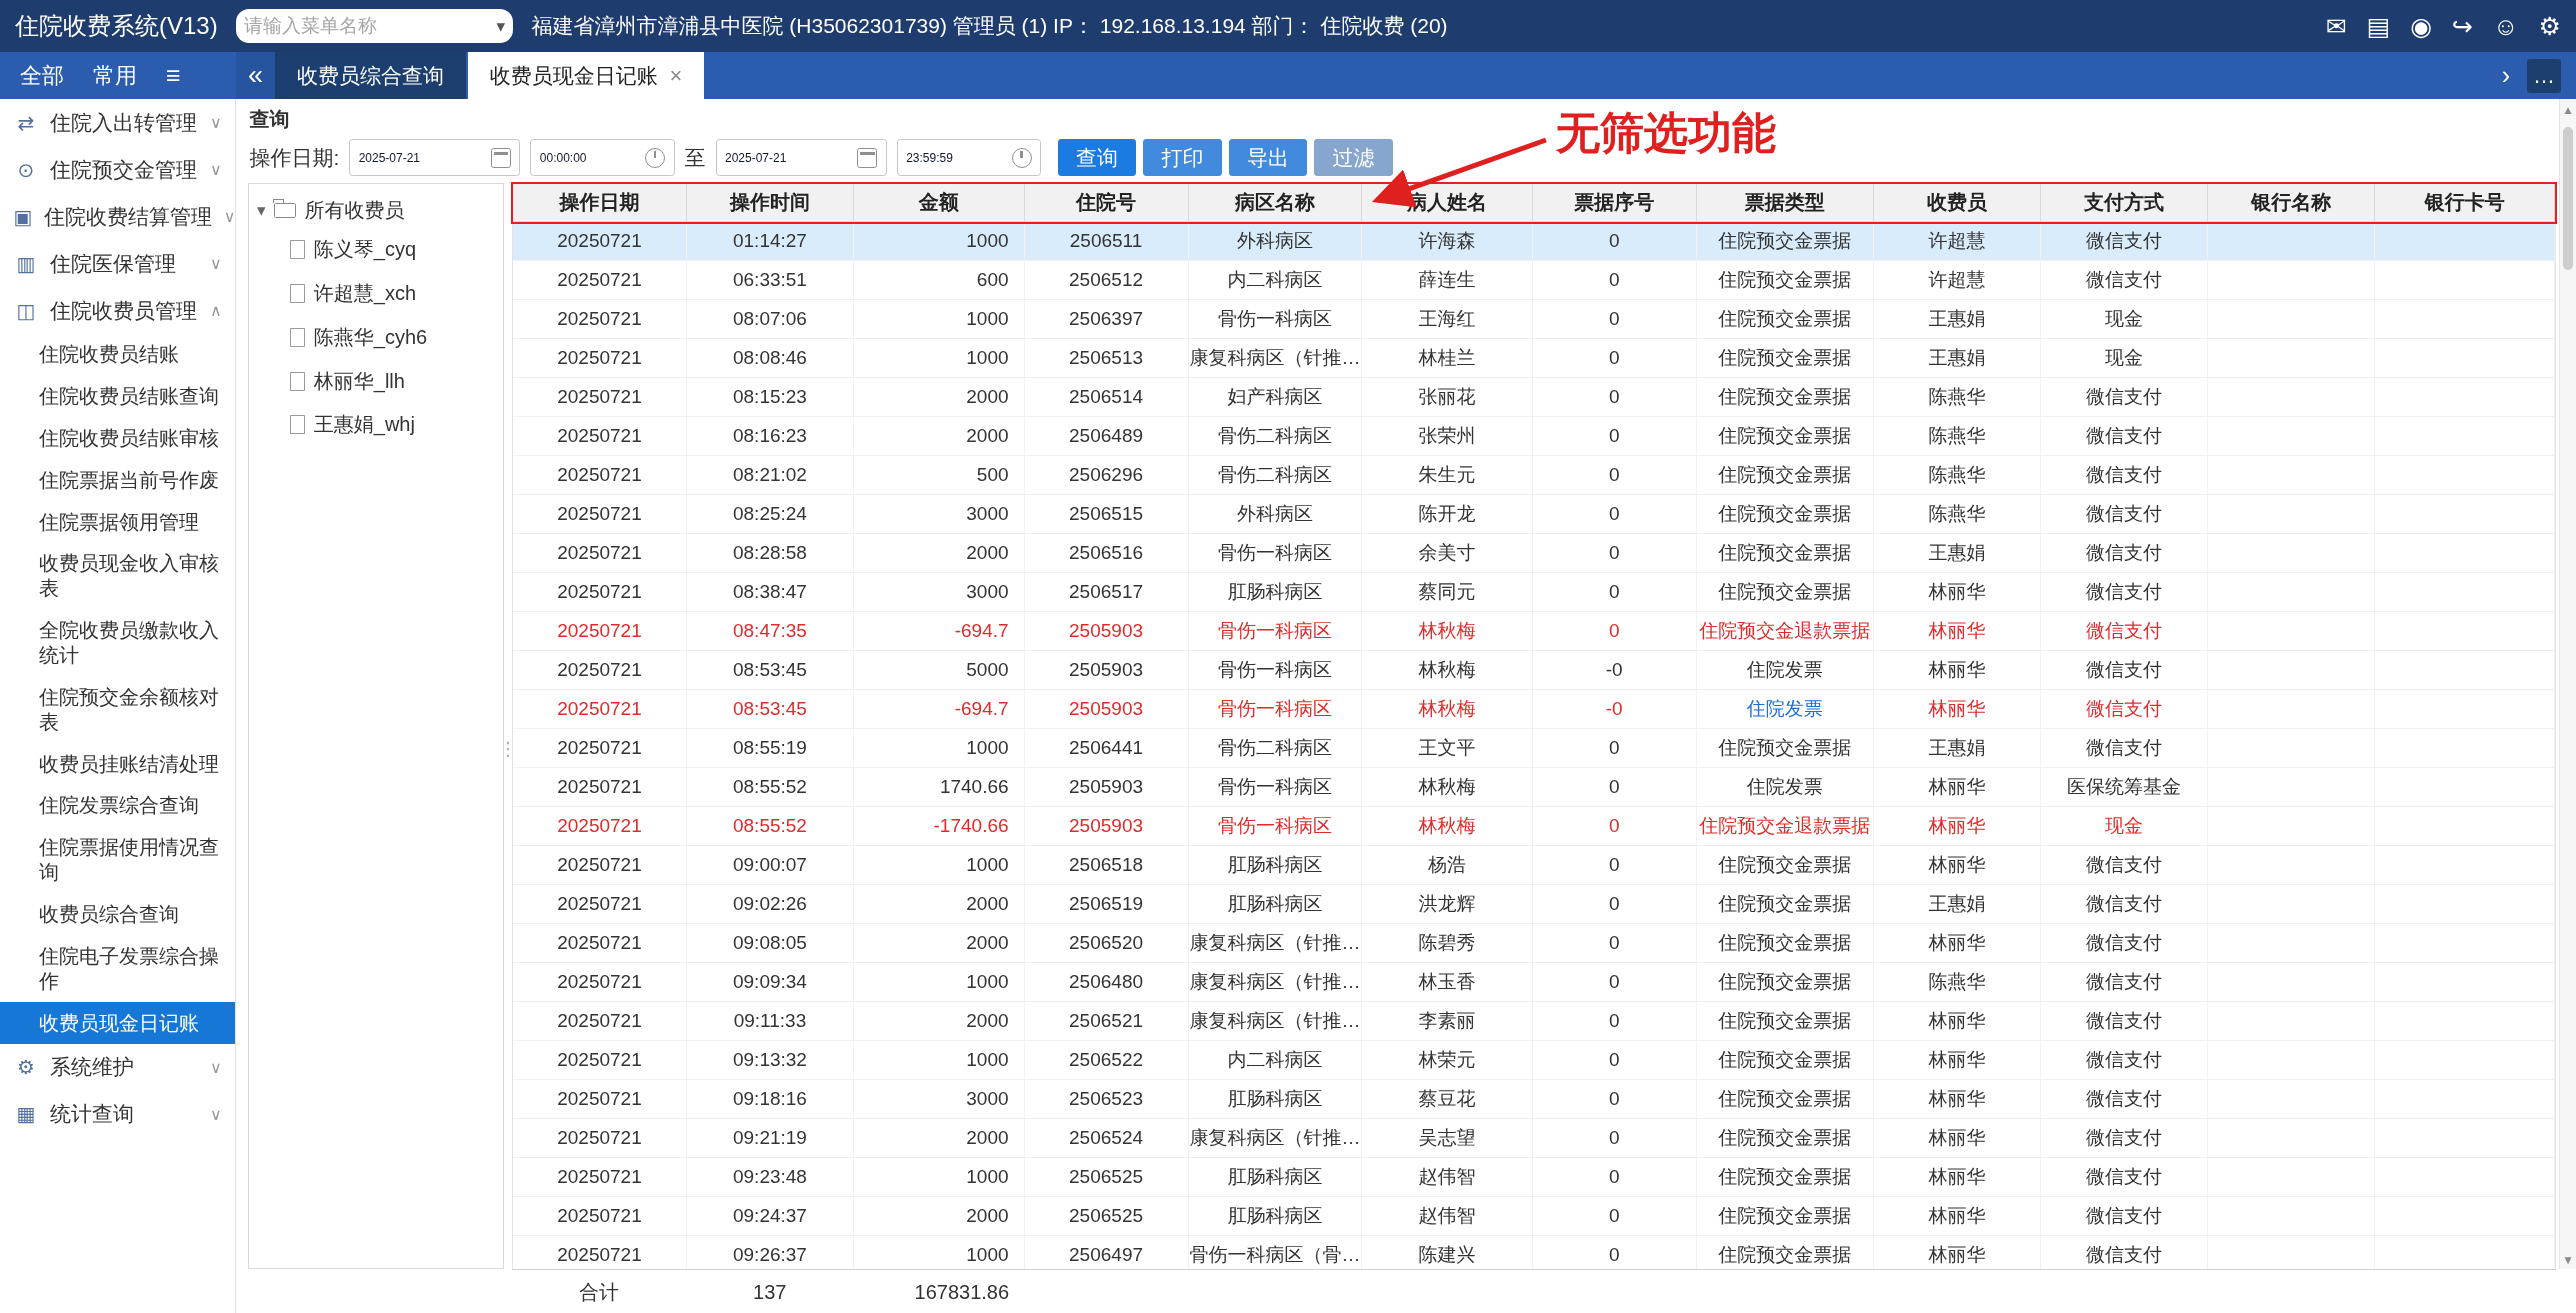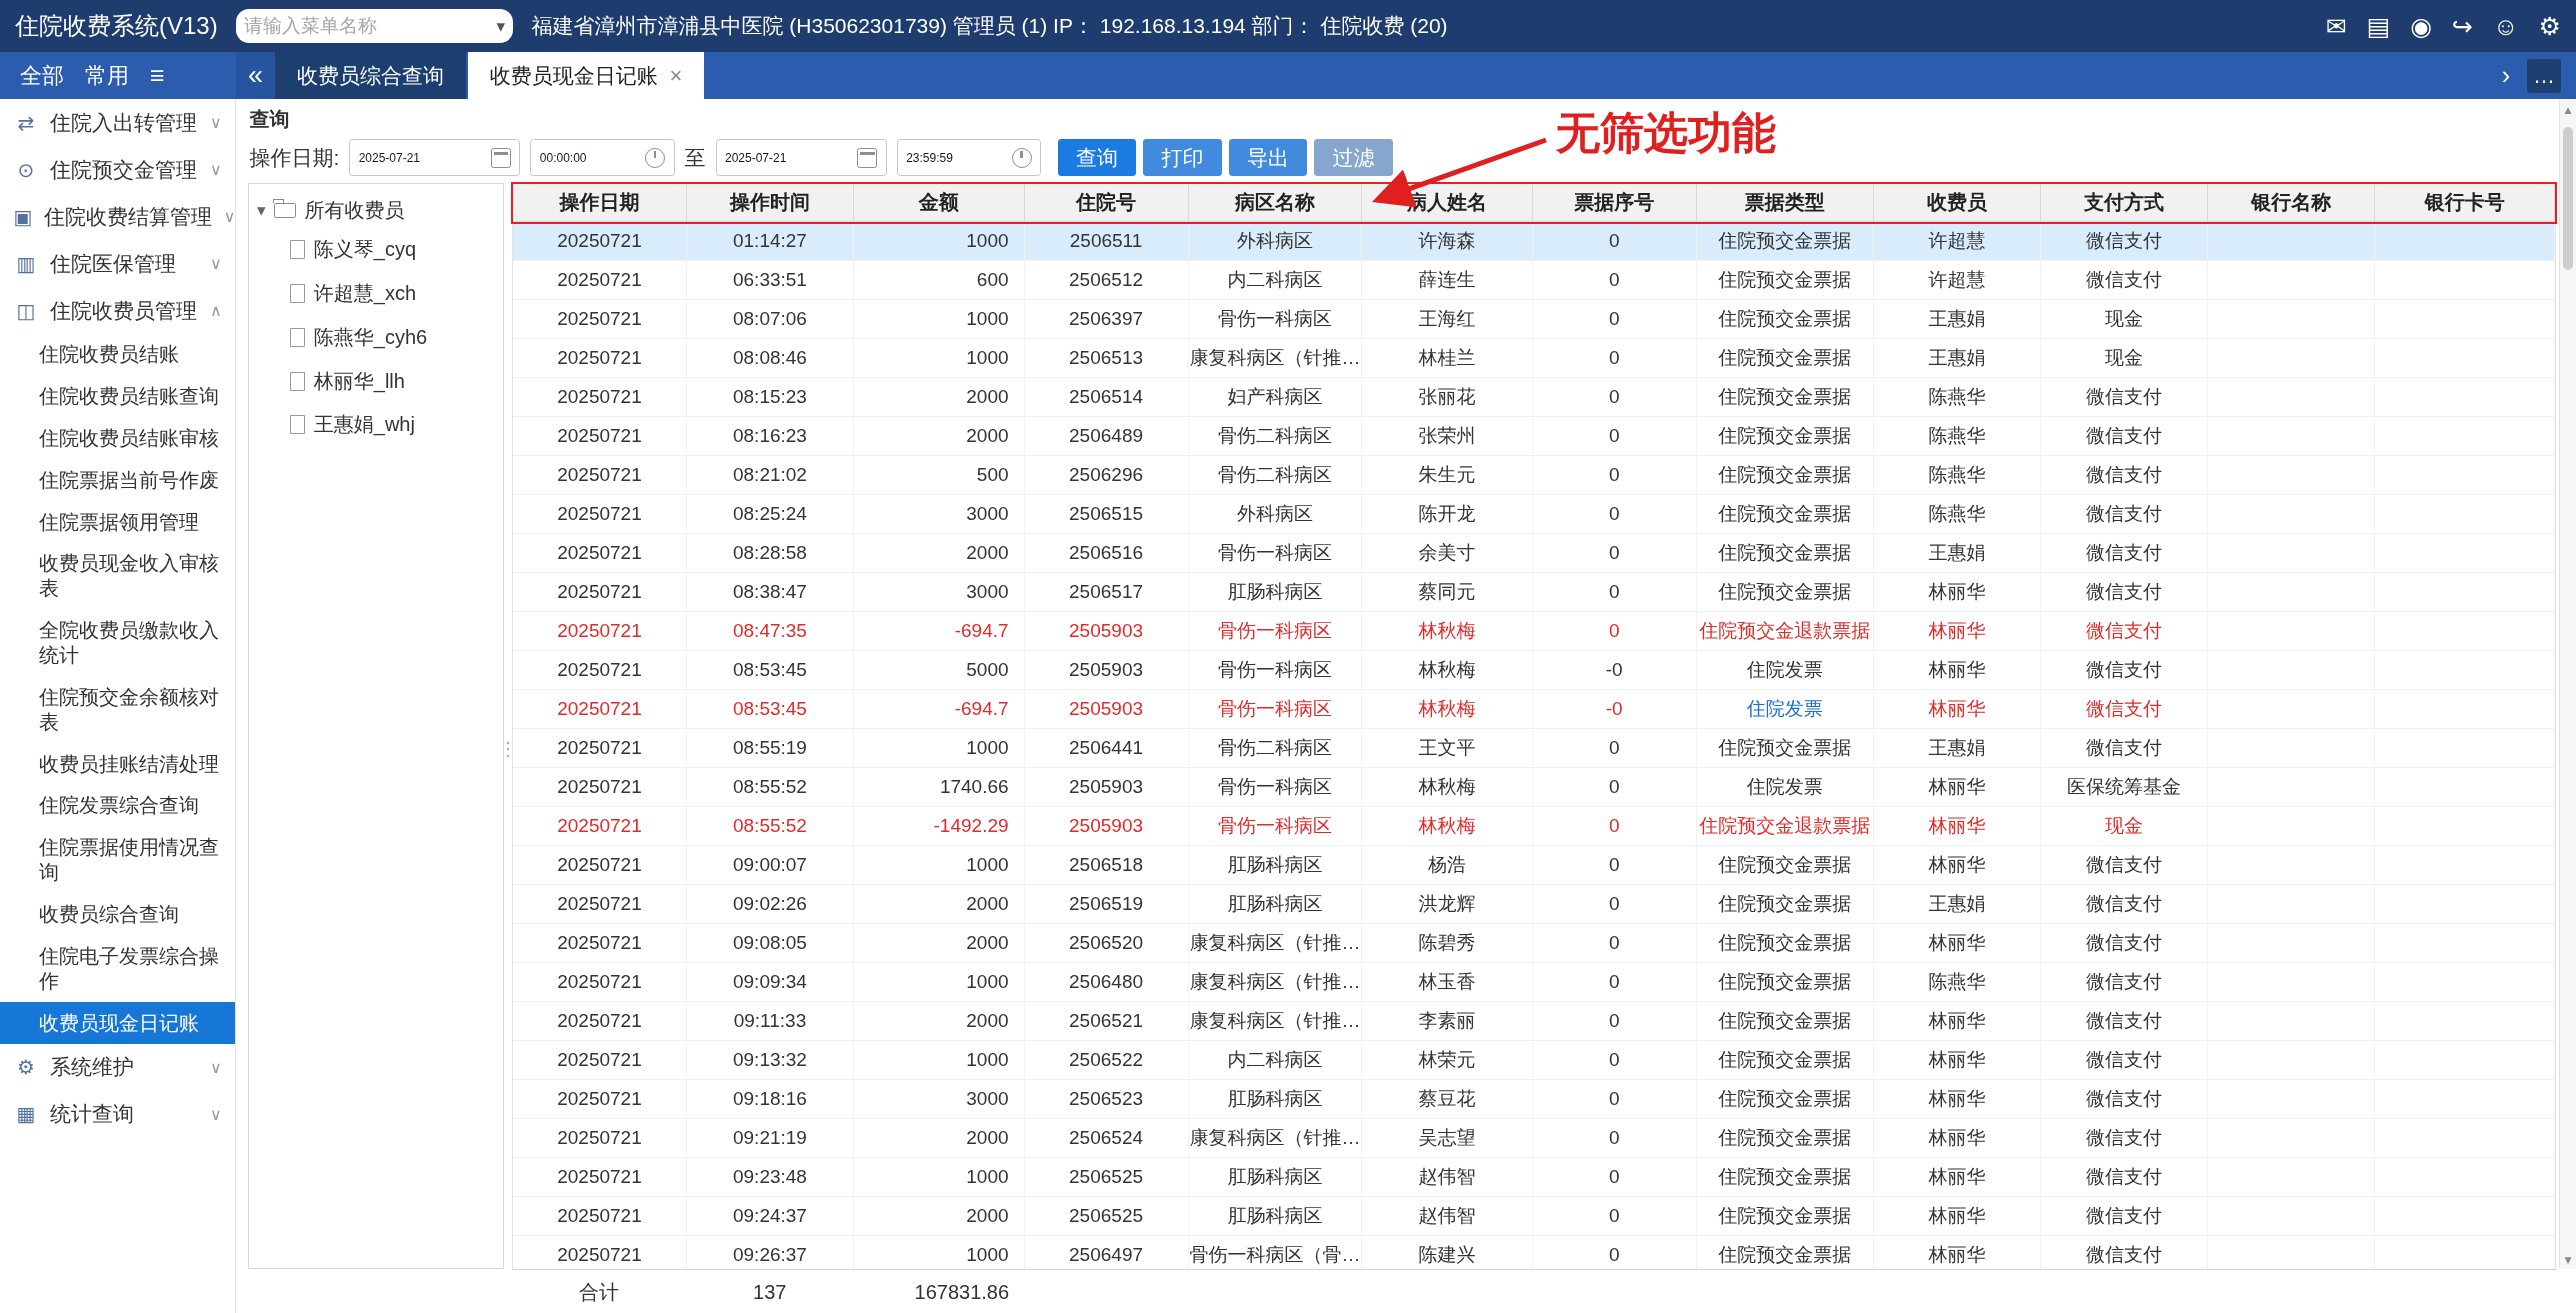--- a/index.html
+++ b/index.html
@@ -12,21 +12,21 @@
 .menu-search{width:277px;height:34px;background:#fff;border-radius:13px;display:flex;align-items:center;padding:0 8px;gap:6.7px;}
 .menu-search input{flex:1;border:none;outline:none;font-size:19px;color:#333;min-width:0;background:transparent;}
 .menu-search input::placeholder{color:#a6a6a6;}
 .search-caret{color:#555;font-size:17px;}
 .org-info{font-size:21px;white-space:nowrap;}
 .topbar-spacer{flex:1;}
 .tb-icon{font-size:25px;margin-left:20px;cursor:pointer;line-height:1;}
 
 
 .navbar{height:47px;flex:0 0 47px;background:#2b5cad;display:flex;align-items:stretch;color:#fff;}
-.nav-left{width:236px;flex:0 0 236px;display:flex;align-items:center;gap:21px;padding:0 20px;}
+.nav-left{width:236px;flex:0 0 236px;display:flex;align-items:center;gap:29px;padding:0 20px;}
 .nav-filter{font-size:22px;cursor:pointer;}
 .nav-burger{font-size:25px;cursor:pointer;}
 .tab-back{width:39px;display:flex;align-items:center;justify-content:center;font-size:27px;background:#27549e;cursor:pointer;}
 .tab-strip{display:flex;align-items:stretch;}
 .otab{display:flex;align-items:center;gap:11.7px;padding:0 22px;font-size:21px;background:#1d3f70;color:#fff;margin-right:1.7px;cursor:pointer;white-space:nowrap;}
 .otab.active{background:#fff;color:#222;}
 .tab-x{color:#888;font-size:22px;line-height:1;}
 .nav-spacer{flex:1;}
 .nav-right{display:flex;align-items:center;gap:17px;padding:0 15px;}
 .nav-chevron{font-size:25px;cursor:pointer;}
@@ -480,21 +480,21 @@
                 <div class="tcell">0</div>
                 <div class="tcell">住院发票</div>
                 <div class="tcell">林丽华</div>
                 <div class="tcell">医保统筹基金</div>
                 <div class="tcell"></div>
                 <div class="tcell"></div>
               </div>
               <div class="trow red">
                 <div class="tcell">20250721</div>
                 <div class="tcell">08:55:52</div>
-                <div class="tcell num">-1492.29</div>
+                <div class="tcell num">-1740.66</div>
                 <div class="tcell">2505903</div>
                 <div class="tcell">骨伤一科病区</div>
                 <div class="tcell">林秋梅</div>
                 <div class="tcell">0</div>
                 <div class="tcell">住院预交金退款票据</div>
                 <div class="tcell">林丽华</div>
                 <div class="tcell">现金</div>
                 <div class="tcell"></div>
                 <div class="tcell"></div>
               </div>

